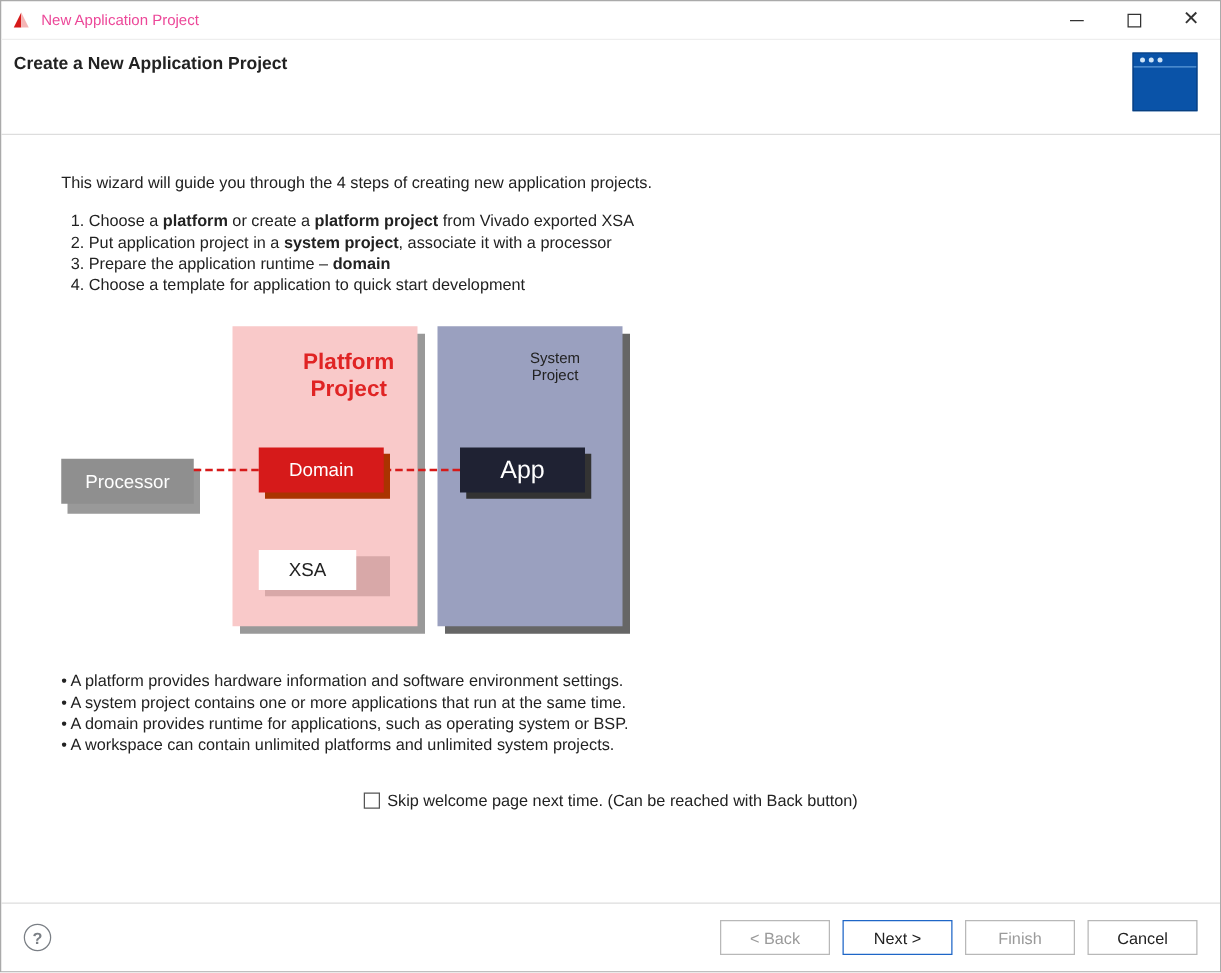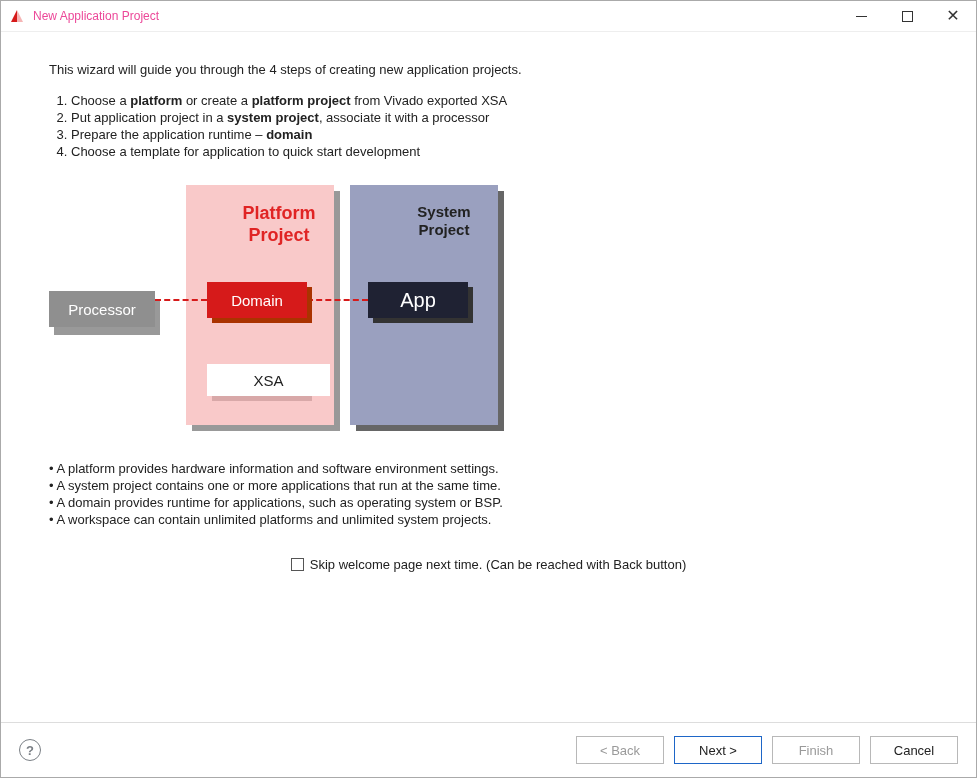--- a/index.html
+++ b/index.html
@@ -25,29 +25,29 @@
   .intro{margin:0 0 16px 0;}
   ol.steps{margin:0 0 24px 0;padding-left:22px;}
   ol.steps li{margin:2px 0;}
   .bold{font-weight:bold;}
   
   .diagram{position:relative;height:250px;margin-left:0;margin-bottom:28px;width:500px;}
   .box-shadow{position:absolute;background:#999;}
   .proc-shadow{left:5px;top:116px;width:106px;height:36px;}
   .proc{position:absolute;left:0;top:108px;width:106px;height:36px;background:#8f8f8f;color:#fff;display:flex;align-items:center;justify-content:center;font-size:15px;}
   .plat-label{position:absolute;left:170px;top:20px;color:#e02424;font-size:18px;font-weight:bold;text-align:center;width:120px;line-height:1.2;}
-  .sys-label{position:absolute;left:335px;top:20px;color:#222;font-size:15px;font-weight:bold;text-align:center;width:120px;line-height:1.2;}
+  .sys-label{position:absolute;left:335px;top:20px;color:#222;font-size:12px;font-weight:normal;text-align:center;width:120px;line-height:1.2;}
   .plat-shadow{position:absolute;left:143px;top:8px;width:148px;height:240px;background:#999;}
   .plat-bg{position:absolute;left:137px;top:2px;width:148px;height:240px;background:#f9c9c9;}
   .sys-shadow{position:absolute;left:307px;top:8px;width:148px;height:240px;background:#666;}
   .sys-bg{position:absolute;left:301px;top:2px;width:148px;height:240px;background:#9aa0bf;}
   .domain-shadow{position:absolute;left:163px;top:104px;width:100px;height:36px;background:#a30;}
   .domain{position:absolute;left:158px;top:99px;width:100px;height:36px;background:#d61a1a;color:#fff;display:flex;align-items:center;justify-content:center;font-size:15px;}
   .xsa-shadow{position:absolute;left:163px;top:186px;width:100px;height:32px;background:#d8a8a8;}
-  .xsa{position:absolute;left:158px;top:181px;width:123px;height:32px;background:#fff;color:#222;display:flex;align-items:center;justify-content:center;font-size:15px;}
+  .xsa{position:absolute;left:158px;top:181px;width:78px;height:32px;background:#fff;color:#222;display:flex;align-items:center;justify-content:center;font-size:15px;}
   .app-shadow{position:absolute;left:324px;top:104px;width:100px;height:36px;background:#333;}
   .app{position:absolute;left:319px;top:99px;width:100px;height:36px;background:#1f2233;color:#fff;display:flex;align-items:center;justify-content:center;font-size:20px;}
   .dash{position:absolute;top:116px;height:0;border-top:2px dashed #d61a1a;}
   .dash1{left:106px;width:52px;}
   .dash2{left:258px;width:61px;}
   
   ul.bullets{list-style:none;padding:0;margin:0 0 30px 0;}
   ul.bullets li{margin:2px 0;}
   ul.bullets li::before{content:"• ";}
   
@@ -81,20 +81,29 @@
         </div>
       <div class="winbtn max">
           <span></span>
         </div>
       <div class="winbtn close">
           <span>✕</span>
         </div>
     </div>
   </div>
 
+  <div class="banner">
+    <h1>Create a New Application Project</h1>
+    <div class="banner-icon">
+      <div class="bar"></div>
+        <div class="dot d1"></div>
+        <div class="dot d2"></div>
+        <div class="dot d3"></div>
+    </div>
+  </div>
 
   <div class="content">
     <p class="intro">This wizard will guide you through the 4 steps of creating new application projects.</p>
 
     <ol class="steps">
       <li>
         <span>Choose a </span><span class="bold">platform</span><span> or create a </span><span class="bold">platform project</span><span> from Vivado exported XSA</span>
       </li>
       <li>
         <span>Put application project in a </span><span class="bold">system project</span><span>, associate it with a processor</span>

